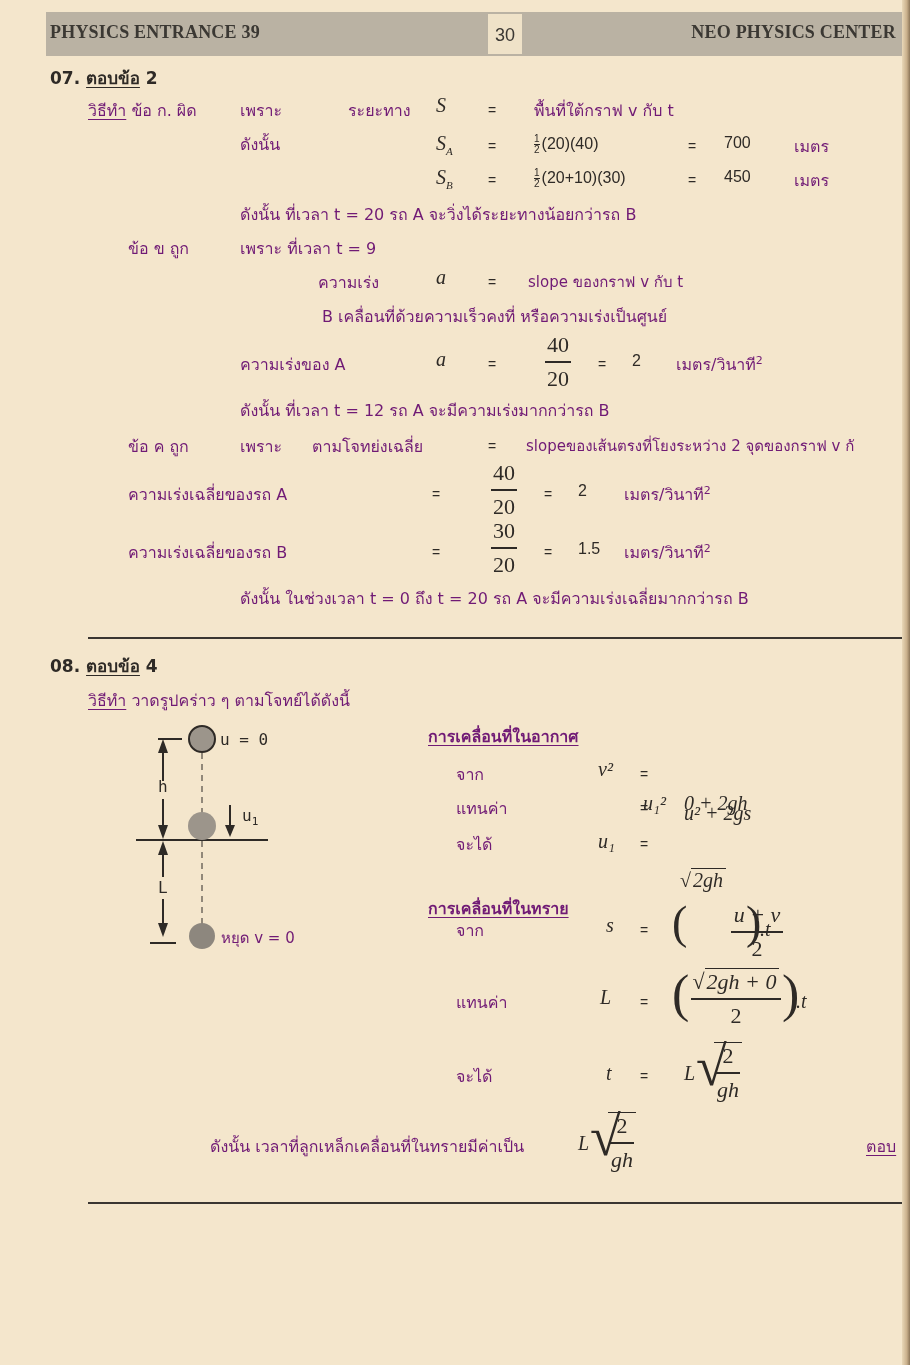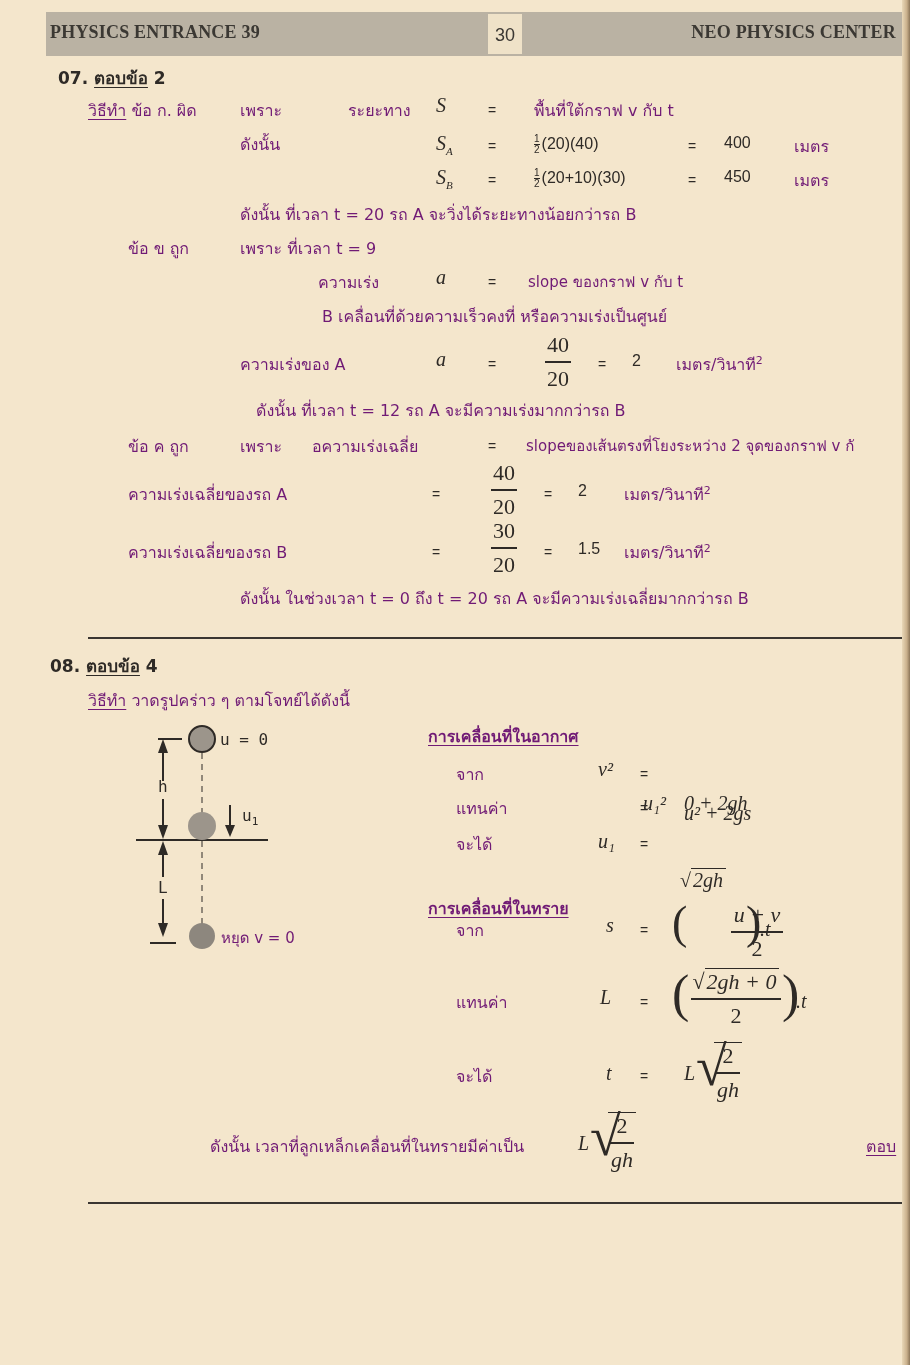--- a/index.html
+++ b/index.html
@@ -54,21 +54,21 @@
 </head>
 <body>
 
 <div class="page-edge"></div>
 
 <div class="header-band"></div>
 <div class="hdr-left">PHYSICS ENTRANCE 39</div>
 <div class="page-num-box">30</div>
 <div class="hdr-right">NEO PHYSICS CENTER</div>
 
-<div class="abs qnum" style="left:50px; top:64px;margin-left:8px;">
+<div class="abs qnum" style="left:50px; top:64px;">
   <span>07.</span>
   <span class="u">ตอบข้อ</span>
   <span>2</span>
 </div>
 
 <div class="abs thai" style="left:88px; top:98px;">
   <span class="u">วิธีทำ</span>
   <span>ข้อ ก. ผิด</span>
 </div>
 <div class="abs thai" style="left:240px; top:98px;">เพราะ</div>
@@ -77,21 +77,21 @@
 <div class="abs eq" style="left:488px; top:102px;">=</div>
 <div class="abs thai" style="left:534px; top:98px;">พื้นที่ใต้กราฟ v กับ t</div>
 
 <div class="abs thai" style="left:240px; top:132px;">ดังนั้น</div>
 <div class="abs m" style="left:436px; top:132px;"><span>S</span><sub>A</sub></div>
 <div class="abs eq" style="left:488px; top:138px;">=</div>
 <div class="abs num" style="left:534px; top:134px;">
   <span class="half"><span>1</span><span class="hb">2</span></span><span>(20)(40)</span>
 </div>
 <div class="abs eq" style="left:688px; top:138px;">=</div>
-<div class="abs num" style="left:724px; top:134px;">400</div>
+<div class="abs num" style="left:724px; top:134px;">700</div>
 <div class="abs thai" style="left:794px; top:134px;">เมตร</div>
 
 <div class="abs m" style="left:436px; top:166px;"><span>S</span><sub>B</sub></div>
 <div class="abs eq" style="left:488px; top:172px;">=</div>
 <div class="abs num" style="left:534px; top:168px;">
   <span class="half"><span>1</span><span class="hb">2</span></span><span>(20+10)(30)</span>
 </div>
 <div class="abs eq" style="left:688px; top:172px;">=</div>
 <div class="abs num" style="left:724px; top:168px;">450</div>
 <div class="abs thai" style="left:794px; top:168px;">เมตร</div>
@@ -111,25 +111,25 @@
 <div class="abs eq" style="left:488px; top:356px;">=</div>
 <div class="frac" style="left:540px; top:332px; width:36px;">
   <div>40</div>
     <div class="bar"></div>
     <div>20</div>
 </div>
 <div class="abs eq" style="left:598px; top:356px;">=</div>
 <div class="abs num" style="left:632px; top:352px;">2</div>
 <div class="abs thai" style="left:676px; top:352px;"><span>เมตร/วินาที</span><sup>2</sup></div>
 
-<div class="abs thai" style="left:256px; top:398px;text-align:right;">ดังนั้น ที่เวลา t = 12 รถ A จะมีความเร่งมากกว่ารถ B</div>
+<div class="abs thai" style="left:240px; top:398px;text-align:right;">ดังนั้น ที่เวลา t = 12 รถ A จะมีความเร่งมากกว่ารถ B</div>
 
 <div class="abs thai" style="left:128px; top:434px;">ข้อ ค ถูก</div>
 <div class="abs thai" style="left:240px; top:434px;">เพราะ</div>
-<div class="abs thai" style="left:312px; top:434px;">อความเร่งเฉลี่ย</div>
+<div class="abs thai" style="left:312px; top:434px;">ตามโจทย่งเฉลี่ย</div>
 <div class="abs eq" style="left:488px; top:438px;">=</div>
 <div class="abs thai thai-s" style="left:526px; top:434px;">slopeของเส้นตรงที่โยงระหว่าง 2 จุดของกราฟ v กั</div>
 
 <div class="abs thai" style="left:128px; top:482px;">ความเร่งเฉลี่ยของรถ A</div>
 <div class="abs eq" style="left:432px; top:486px;">=</div>
 <div class="frac" style="left:486px; top:460px; width:36px;">
   <div>40</div>
     <div class="bar"></div>
     <div>20</div>
 </div>

